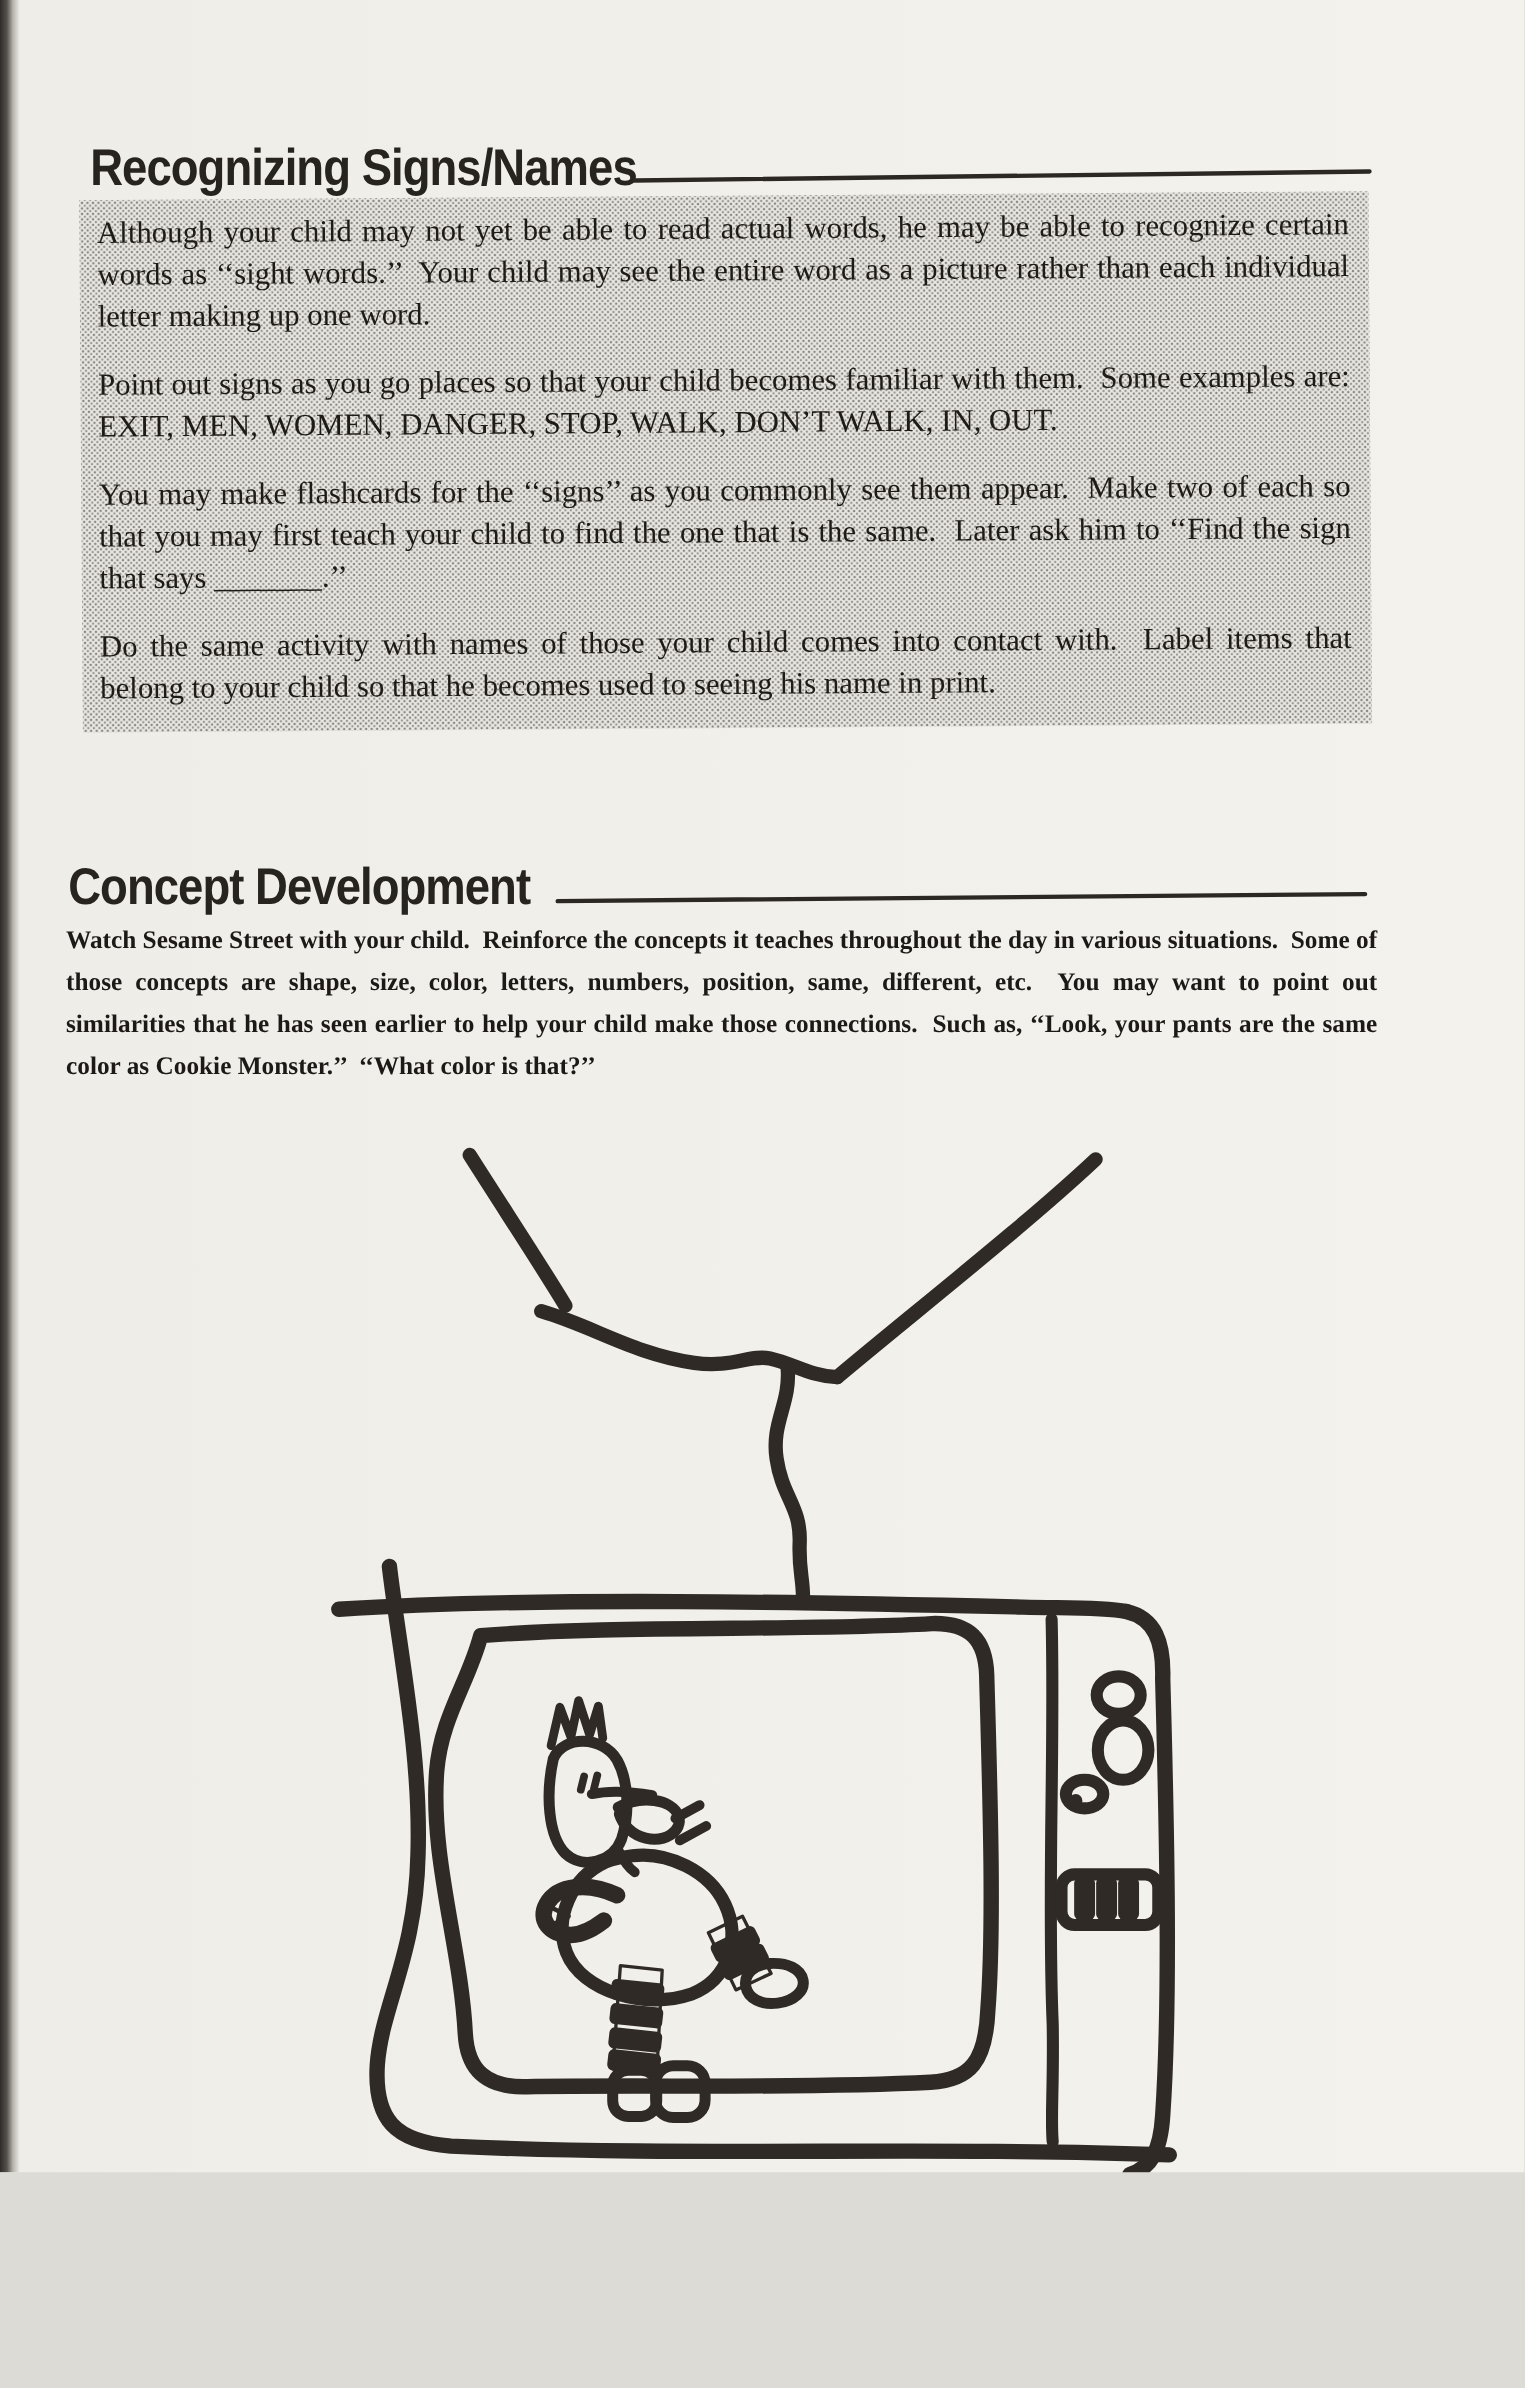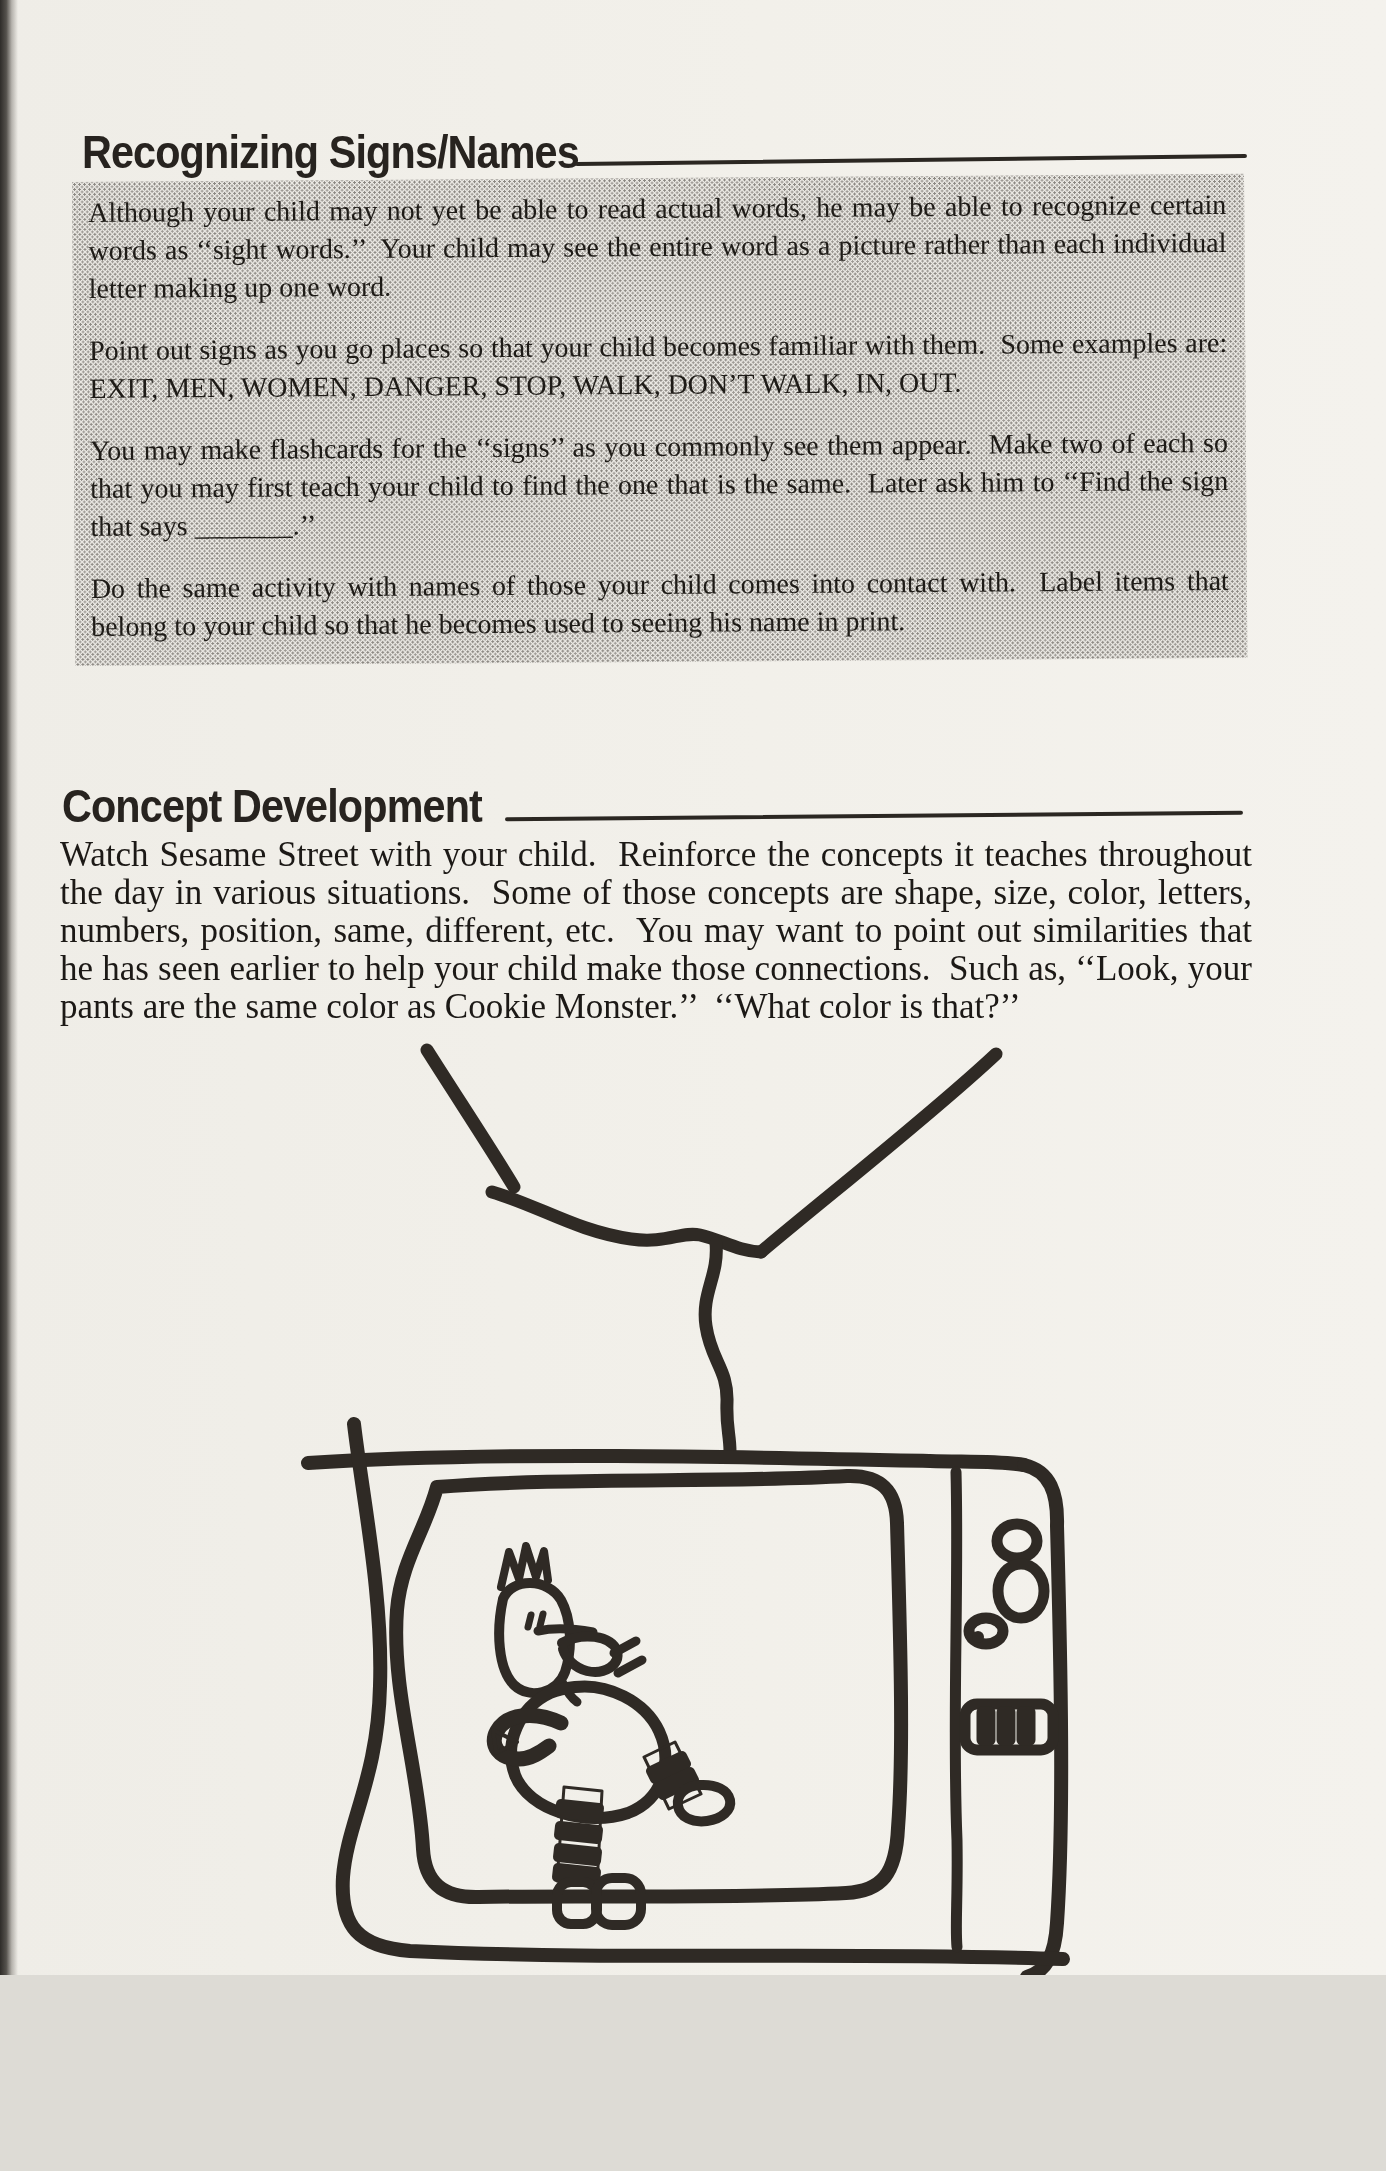--- a/index.html
+++ b/index.html
@@ -33,22 +33,22 @@
       radial-gradient(circle,rgba(58,53,47,.45) 1.05px,rgba(58,53,47,0) 1.4px);
     background-size:5px 5px,5px 5px;background-position:0 0,2.5px 2.5px;
   }
   .graybox p{
     margin:0 0 24px 0;font-size:28px;line-height:38px;color:#1e1b17;
     text-align:justify;white-space:pre-wrap;
   }
   .graybox p:last-child{margin-bottom:0;}
   .body-par{
     position:absolute;left:60px;top:836px;width:1192px;margin:0;
-    font-size:35px;line-height:38px;color:#1c1916;
-    text-align:justify;white-space:pre-wrap;
+    font-size:23px;line-height:38px;color:#1c1916;
+    text-align:justify;white-space:pre-wrap;font-weight:bold;
   }
   .tv-art{position:absolute;left:230px;top:1030px;width:850px;height:960px;}
   .tv-art path,.tv-art ellipse,.tv-art rect{
     fill:none;stroke:#2f2a25;stroke-linecap:round;stroke-linejoin:round;
   }
   .pagenum{
     position:absolute;left:578px;top:2038px;width:100px;
     font-size:35px;color:#23201c;
   }
 </style>

